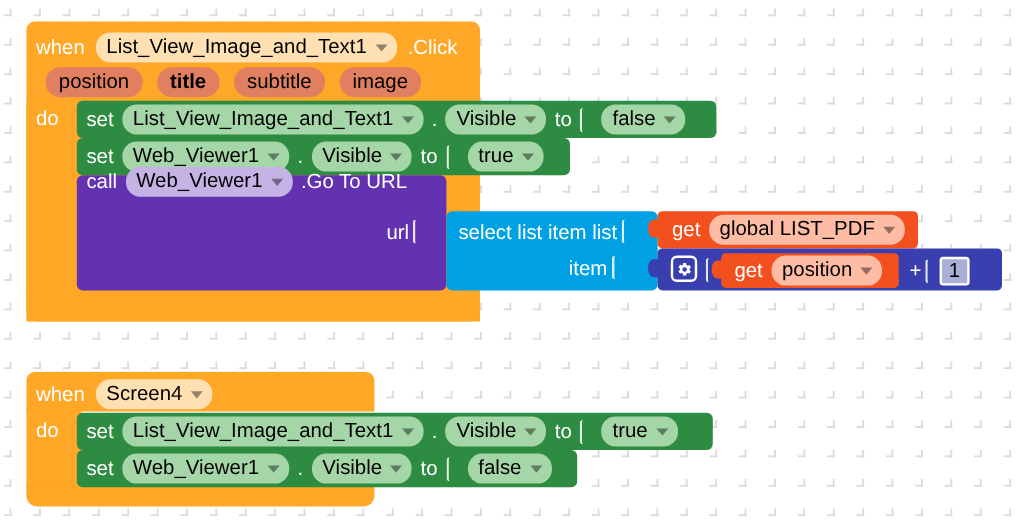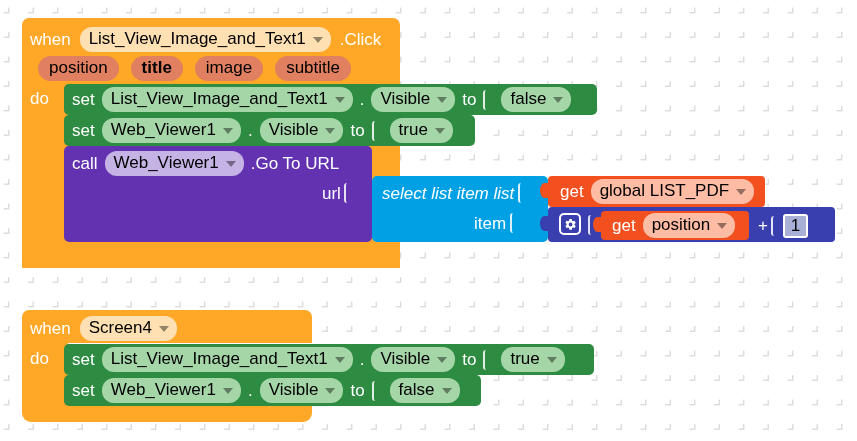--- a/index.html
+++ b/index.html
@@ -111,22 +111,22 @@
     <span class="field f-event">
       <span>List_View_Image_and_Text1</span>
       <span class="caret"></span>
     </span>
     <span class="lbl">.Click</span>
   </div>
 
   <div class="blk row" style="left:38px;top:56px;height:24px;gap:12px;">
     <span class="field f-param" style="padding:2px 11px 3px 11px;">position</span>
     <span class="field f-param" style="padding:2px 11px 3px 11px;font-weight:bold;">title</span>
+    <span class="field f-param" style="padding:2px 11px 3px 11px;">subtitle</span>
     <span class="field f-param" style="padding:2px 11px 3px 11px;">image</span>
-    <span class="field f-param" style="padding:2px 11px 3px 11px;">subtitle</span>
   </div>
 
   <div class="blk lbl" style="left:30px;top:90px;font-size:17px;">do</div>
 
   <div class="blk c-set" style="left:64px;top:84px;width:533px;height:31px;border-radius:5px;"></div>
   <div class="blk row" style="left:72px;top:86px;height:27px;gap:7px;">
     <span class="lbl">set</span>
     <span class="field f-set">
       <span>List_View_Image_and_Text1</span>
       <span class="caret"></span>
@@ -158,36 +158,36 @@
     </span>
     <span class="lbl">to</span>
     <span class="sock"></span>
     <span class="field f-set" style="margin-left:2px;">
       <span>true</span>
       <span class="caret"></span>
     </span>
   </div>
 
   <div class="blk c-call" style="left:64px;top:146px;width:308px;height:96px;border-radius:5px;"></div>
-  <div class="blk row" style="left:72px;top:150px;height:26px;gap:7px;">
+  <div class="blk row" style="left:72px;top:138px;height:26px;gap:7px;">
     <span class="lbl">call</span>
     <span class="field f-call">
       <span>Web_Viewer1</span>
       <span class="caret"></span>
     </span>
     <span class="lbl">.Go To URL</span>
   </div>
 
   <div class="blk row" style="left:322px;top:180px;height:26px;gap:3px;">
     <span class="lbl">url</span>
     <span class="sock"></span>
   </div>
 
   <div class="blk c-list" style="left:372px;top:176px;width:176px;height:66px;border-radius:5px;"></div>
-  <div class="blk row" style="left:382px;top:181px;height:24px;gap:4px;font-style:italic;">
+  <div class="blk row" style="left:382px;top:181px;height:24px;gap:4px;">
     <span class="lbl">select list item  list</span>
     <span class="sock"></span>
   </div>
   <div class="blk row" style="left:474px;top:211px;height:24px;gap:4px;">
     <span class="lbl">item</span>
     <span class="sock"></span>
   </div>
 
   <div class="blk c-get" style="left:548px;top:176px;width:217px;height:31px;border-radius:4px;">
     <span class="plug c-get"></span>

